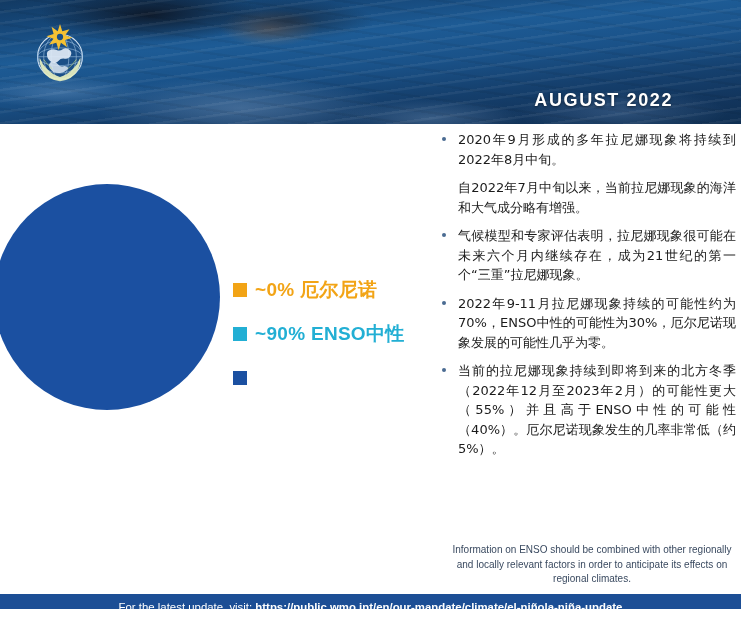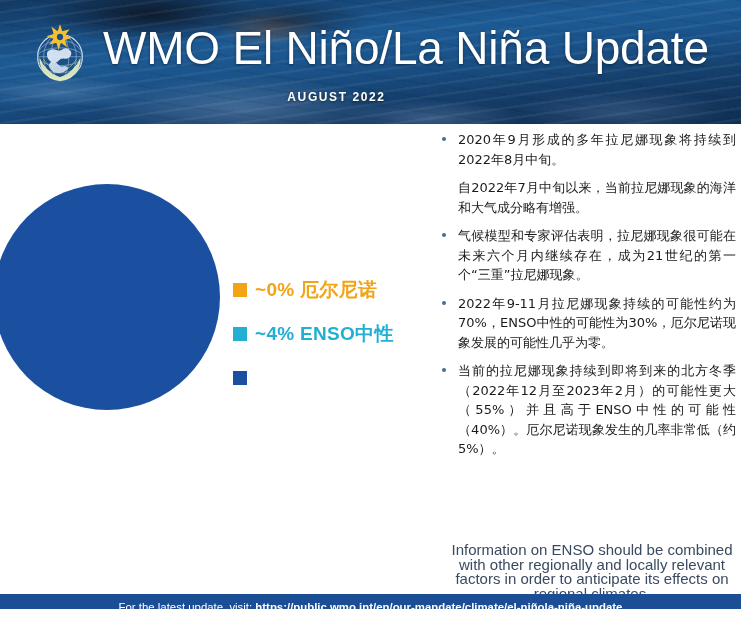--- a/index.html
+++ b/index.html
@@ -57,22 +57,22 @@
     letter-spacing: -0.2px;
     color: #ffffff;
     white-space: nowrap;
     text-shadow: 0 1px 3px rgba(0,0,0,.45);
   }
   .header-sub {
     position: absolute;
     left: 0;
     top: 90px;
     width: 673px;
-    text-align: center;
-    font-size: 12px;
+    text-align: right;
+    font-size: 18px;
     font-weight: bold;
     letter-spacing: 1.6px;
     color: #ffffff;
     text-shadow: 0 1px 3px rgba(0,0,0,.5);
   }
   .wmo-logo {
     position: absolute;
     left: 26px;
     top: 20px;
     width: 68px;
@@ -150,21 +150,21 @@
   }
   .para.nobullet {
     margin-top: 2px;
   }
   .footnote {
     position: absolute;
     left: 448px;
     top: 543px;
     width: 288px;
     text-align: center;
-    font-size: 15px;
+    font-size: 10px;
     line-height: 14.5px;
     color: #3a4a60;
     font-family: "Liberation Sans", sans-serif;
   }
 
   
   .watermark {
     position: absolute;
     left: 586px;
     top: 575px;
@@ -244,35 +244,34 @@
       <path d="M50 6 l3.4 10.6 L64 13.6 l-6.4 9 L68 26 l-10.6 3.4 L60.4 40 l-9 -6.4 L48 44 l-3.4 -10.6 L34 36.4 l6.4 -9 L30 24 l10.6 -3.4 L37.6 10 l9 6.4z" fill="#f5c132"></path>
       <circle cx="50" cy="25" r="4.6" fill="#1b4f86"></circle>
       <path d="M50 90 q-19 -2 -27 -18 q-4 -8 -3 -17 q4 10 10 16 q8 9 20 13z" fill="#e6efbf" opacity="0.92"></path>
       <path d="M50 90 q19 -2 27 -18 q4 -8 3 -17 q-4 10 -10 16 q-8 9 -20 13z" fill="#e6efbf" opacity="0.92"></path>
       <g stroke="#cbe07f" stroke-width="1.1" fill="none" opacity="0.8">
         <path d="M26 58 q6 9 13 14"></path>
         <path d="M74 58 q-6 9 -13 14"></path>
       </g>
     </svg>
 
-    <div class="header-title">WMO El Niño/La Niña Update</div>
     <div class="header-sub">AUGUST 2022</div>
   </div>
 
   <div class="chart-area">
     <div class="pie" id="pie" style="background: conic-gradient(rgb(34, 175, 212) -148deg, rgb(34, 175, 212) -40deg, rgb(27, 80, 161) -40deg, rgb(27, 80, 161) 212deg);"></div>
 
     <div class="legend">
       <div class="legend-row">
         <span class="swatch" id="sw0" style="background: rgb(242, 164, 22);"></span>
         <span class="legend-text" id="lt0" style="color: rgb(242, 164, 22);">~0%  厄尔尼诺</span>
       </div>
       <div class="legend-row">
         <span class="swatch" id="sw1" style="background: rgb(34, 175, 212);"></span>
-        <span class="legend-text" id="lt1" style="color: rgb(34, 175, 212);">~4%  ENSO中性</span>
+        <span class="legend-text" id="lt1" style="color: rgb(34, 175, 212);">~90%  ENSO中性</span>
       </div>
       <div class="legend-row">
         <span class="swatch" id="sw2" style="background: rgb(27, 80, 161);"></span>
       </div>
     </div>
   </div>
 
   <div class="textcol" id="textcol">
       <div class="bullet-block">
         <span class="bullet-dot"></span>

